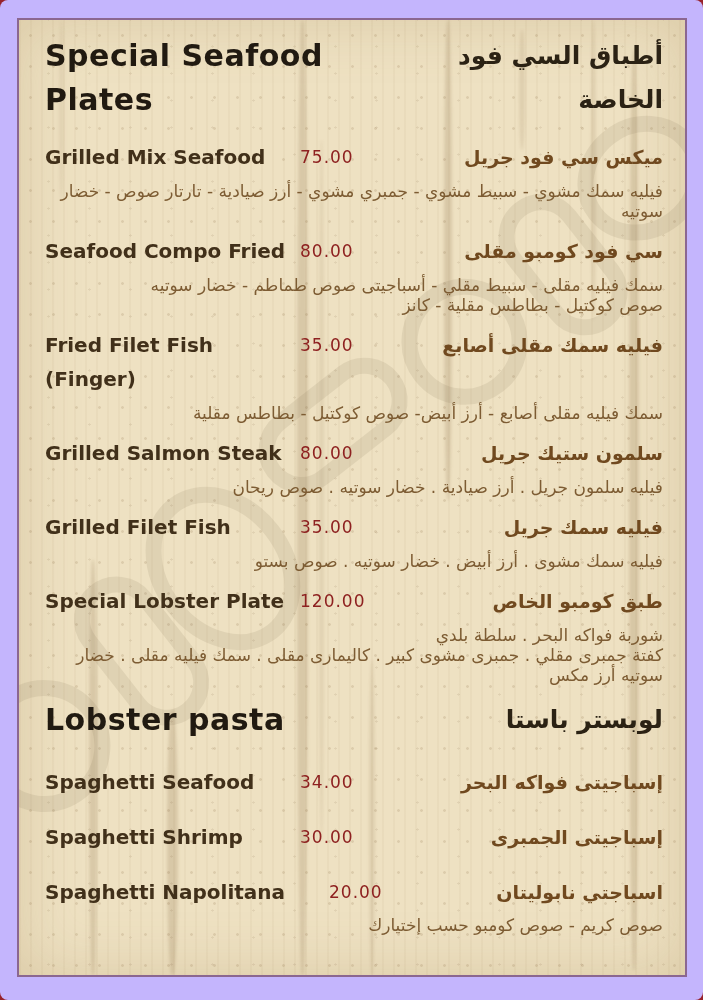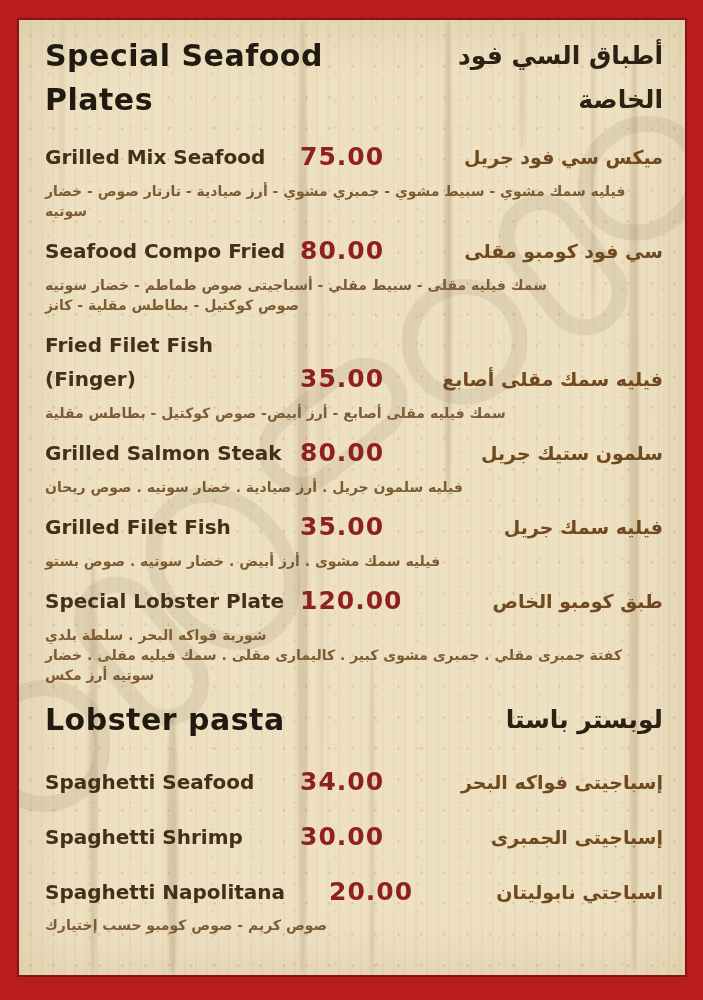--- a/index.html
+++ b/index.html
@@ -1,21 +1,21 @@
 <!DOCTYPE html>
 <html><head>
 <meta charset="utf-8">
 <style>
   html,body{margin:0;padding:0;}
   body{
     width:703px;height:1000px;position:relative;overflow:hidden;
     background:#97222b;
     font-family:"DejaVu Sans","Liberation Sans",sans-serif;
   }
-  .frame{position:absolute;inset:0;background:#b91c1c;}
+  .frame{position:absolute;inset:0;background:#c4b5fd;border-radius:8px;}
   .paper{
     position:absolute;left:19px;top:20px;right:18px;bottom:25px;
     background:#eee1c2;
     box-shadow:0 0 0 2px rgba(70,8,12,.45), inset 0 0 60px rgba(160,130,80,.25);
     overflow:hidden;
   }
   
   .tex{position:absolute;inset:0;pointer-events:none;}
   .tex-dots1{
     background-image:radial-gradient(rgba(130,100,58,.30) 1px, transparent 1.4px);
@@ -30,26 +30,26 @@
   }
   .streak{position:absolute;background:rgba(130,99,58,.20);filter:blur(1.6px);border-radius:45%;}
   .wm{position:absolute;opacity:.11;pointer-events:none;}
   
   .content{position:relative;z-index:3;padding:14px 22px 0 26px;box-sizing:border-box;height:100%;}
   .section-header{display:flex;justify-content:space-between;align-items:flex-start;}
   .h-en{font-size:30px;font-weight:bold;color:#211a11;line-height:44px;letter-spacing:.5px;}
   .h-ar{font-size:25px;font-weight:bold;color:#2b2214;line-height:44px;text-align:right;direction:rtl;}
   .sec1-header{margin-bottom:18px;}
   .sec2-header{margin-top:10px;margin-bottom:23px;}
-  .item-row{display:flex;align-items:flex-end;margin-bottom:7px;}
+  .item-row{display:flex;align-items:flex-start;margin-bottom:7px;}
   .item-en{width:255px;font-size:20px;font-weight:bold;color:#41301a;line-height:34px;}
-  .item-price{width:125px;font-size:25px;font-weight:bold;color:#8e2120;line-height:34px;letter-spacing:1px;}
+  .item-price{width:125px;font-size:17px;font-weight:normal;color:#8e2120;line-height:34px;letter-spacing:1px;}
   .item-ar{flex:1;text-align:right;direction:rtl;font-size:19px;font-weight:bold;color:#70491f;line-height:34px;}
   .desc{
-    text-align:left;direction:rtl;font-size:14px;font-weight:bold;
+    text-align:right;direction:rtl;font-size:17px;font-weight:normal;
     color:#7d5c33;line-height:20px;margin-bottom:13px;
   }
   .pasta .item-row{margin-bottom:21px;}
   .pasta .item-row.last{margin-bottom:6px;gap:29px;}
 </style>
 </head>
 <body>
 
 <div class="frame">
   <div class="paper">

